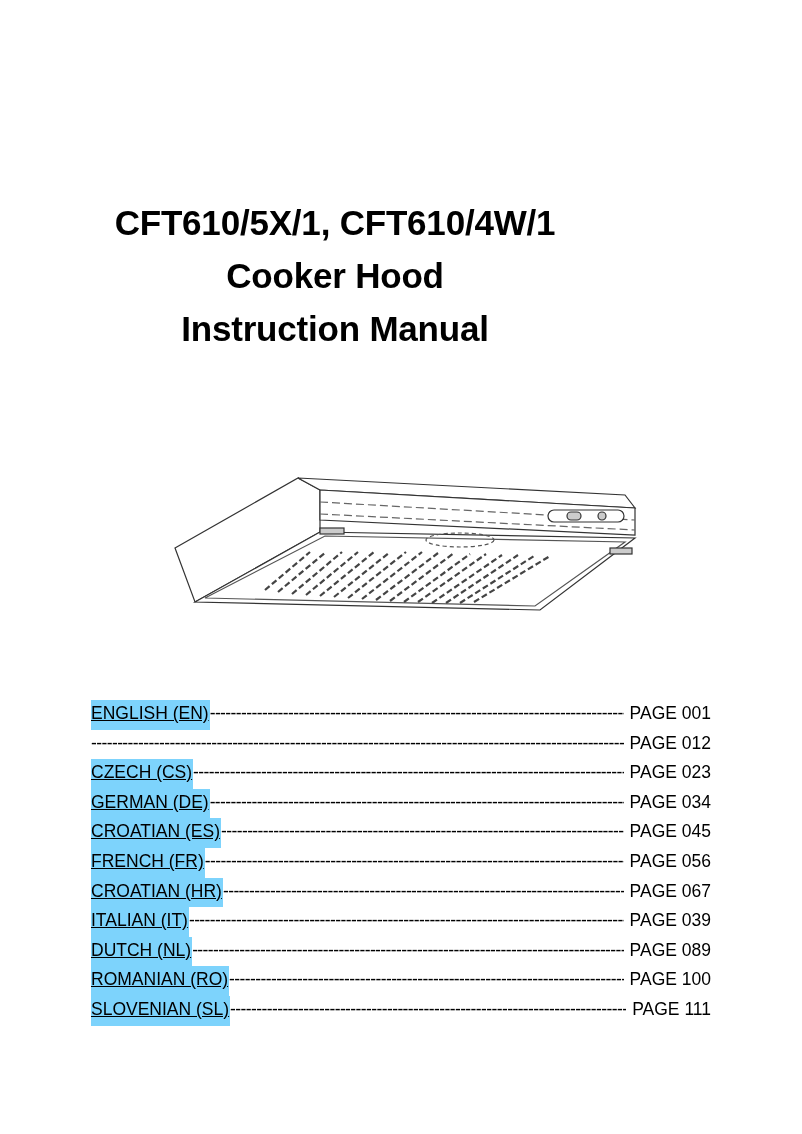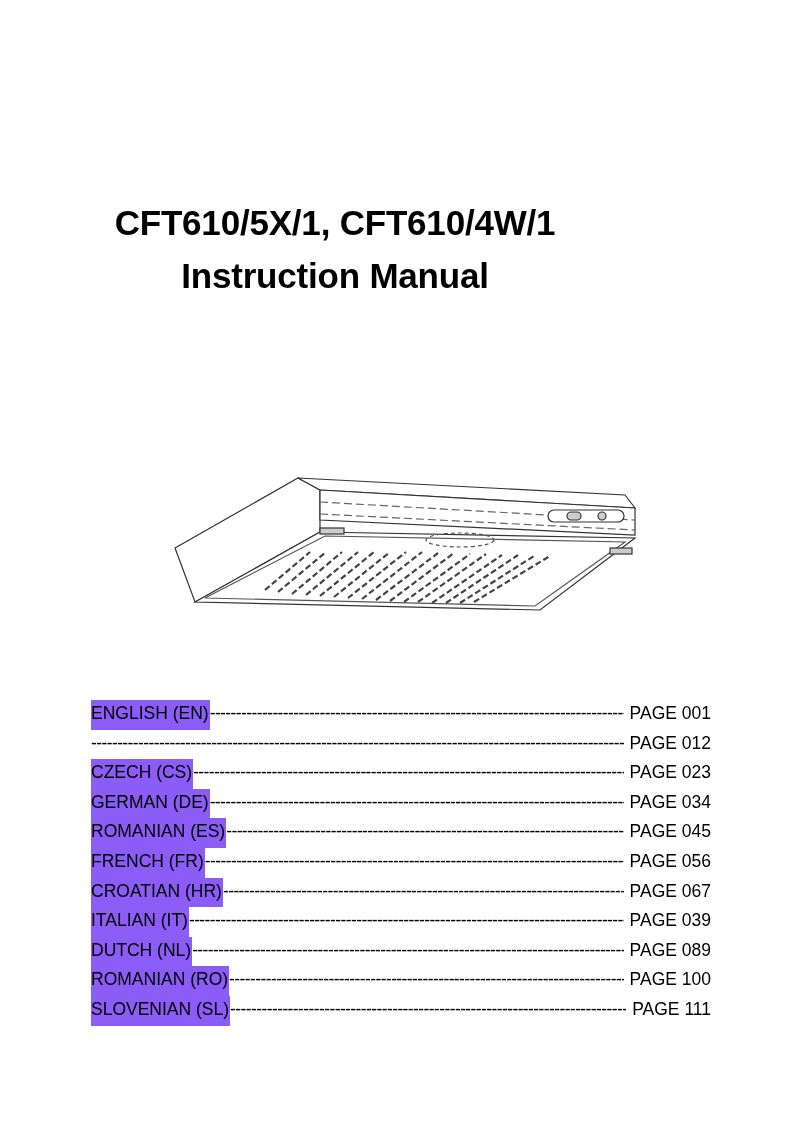--- a/index.html
+++ b/index.html
@@ -3,29 +3,30 @@
 <meta charset="utf-8">
 <style>
   html, body { margin: 0; padding: 0; background: #ffffff; }
   body { width: 802px; height: 1134px; position: relative; overflow: hidden;
          font-family: "Liberation Sans", sans-serif; color: #000; }
   .title-block { position: absolute; left: 0; top: 196px; width: 670px; text-align: center; }
   .title-line { font-weight: bold; font-size: 35px; line-height: 53px; height: 53px; letter-spacing: -0.2px; }
   .illustration { position: absolute; left: 170px; top: 470px; width: 480px; height: 150px; }
   .toc { position: absolute; left: 91px; top: 700px; width: 620px; }
   .toc-row { position: relative; height: 29.6px; font-size: 17.5px; line-height: 26px; white-space: nowrap; overflow: hidden; display: flex; }
-  .toc-row .lang { flex: 0 0 auto; background: #8b5cf6; padding-right: 1px; }
+  .toc-row .lang { flex: 0 0 auto; background: #7dd3fc; padding-right: 1px; text-decoration: underline; }
   .toc-row .leader { flex: 1 1 auto; overflow: hidden; white-space: nowrap; letter-spacing: -0.6px; }
   .toc-row .page { flex: 0 0 auto; padding-left: 6px; background: #fff; }
 </style>
 </head>
 <body>
 
 <div class="title-block">
   <div class="title-line">CFT610/5X/1, CFT610/4W/1</div>
+  <div class="title-line">Cooker Hood</div>
   <div class="title-line">Instruction Manual</div>
 </div>
 
 <div class="illustration">
   <svg width="480" height="150" viewBox="0 0 480 150" fill="none" stroke="#333" stroke-width="1.2">
 
     <path d="M5 78 L128 8 L150 20 L150 62 L25 132 Z" fill="#fff"></path>
 
     <path d="M128 8 L455 25 L465 38 L150 20 Z" fill="#fff"></path>
 
@@ -80,21 +81,21 @@
     <span class="lang">CZECH (CS)</span>
     <span class="leader">------------------------------------------------------------------------------------------------------</span>
     <span class="page">PAGE 023</span>
   </div>
   <div class="toc-row">
     <span class="lang">GERMAN (DE)</span>
     <span class="leader">------------------------------------------------------------------------------------------------------</span>
     <span class="page">PAGE 034</span>
   </div>
   <div class="toc-row">
-    <span class="lang">ROMANIAN (ES) </span>
+    <span class="lang">CROATIAN (ES) </span>
     <span class="leader">------------------------------------------------------------------------------------------------------</span>
     <span class="page">PAGE 045</span>
   </div>
   <div class="toc-row">
     <span class="lang">FRENCH (FR)</span>
     <span class="leader">------------------------------------------------------------------------------------------------------</span>
     <span class="page">PAGE 056</span>
   </div>
   <div class="toc-row">
     <span class="lang">CROATIAN (HR) </span>

